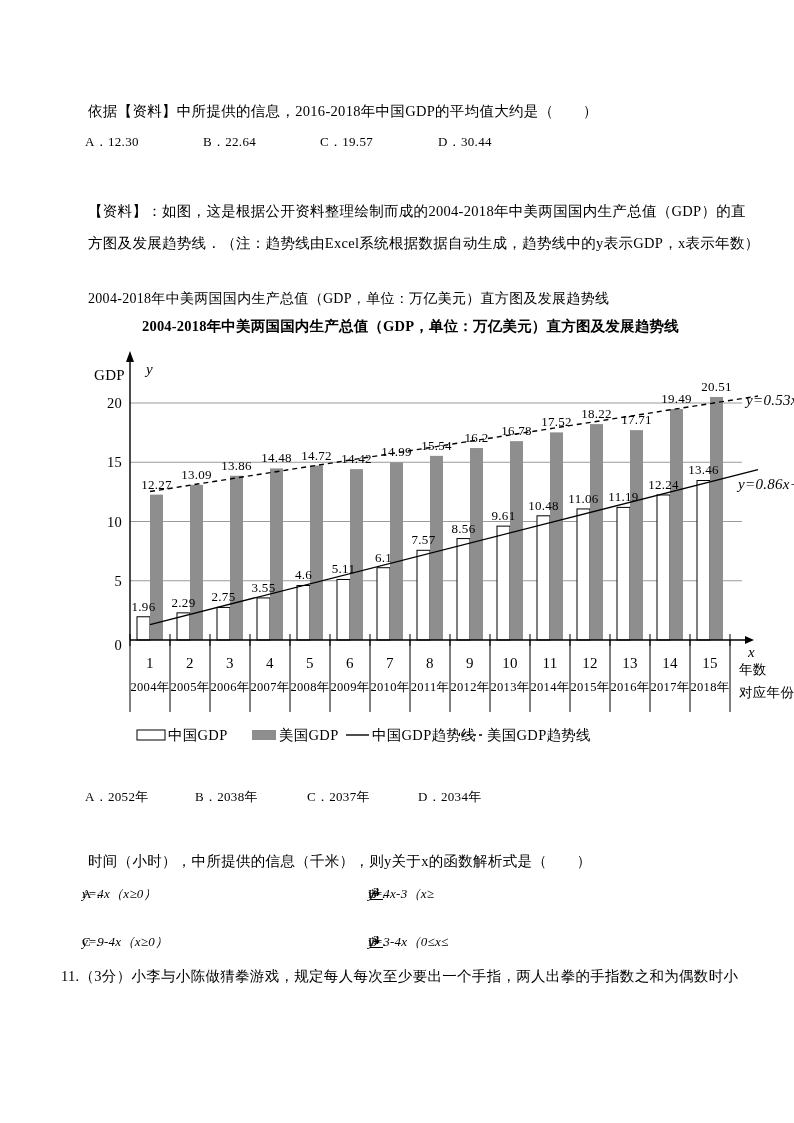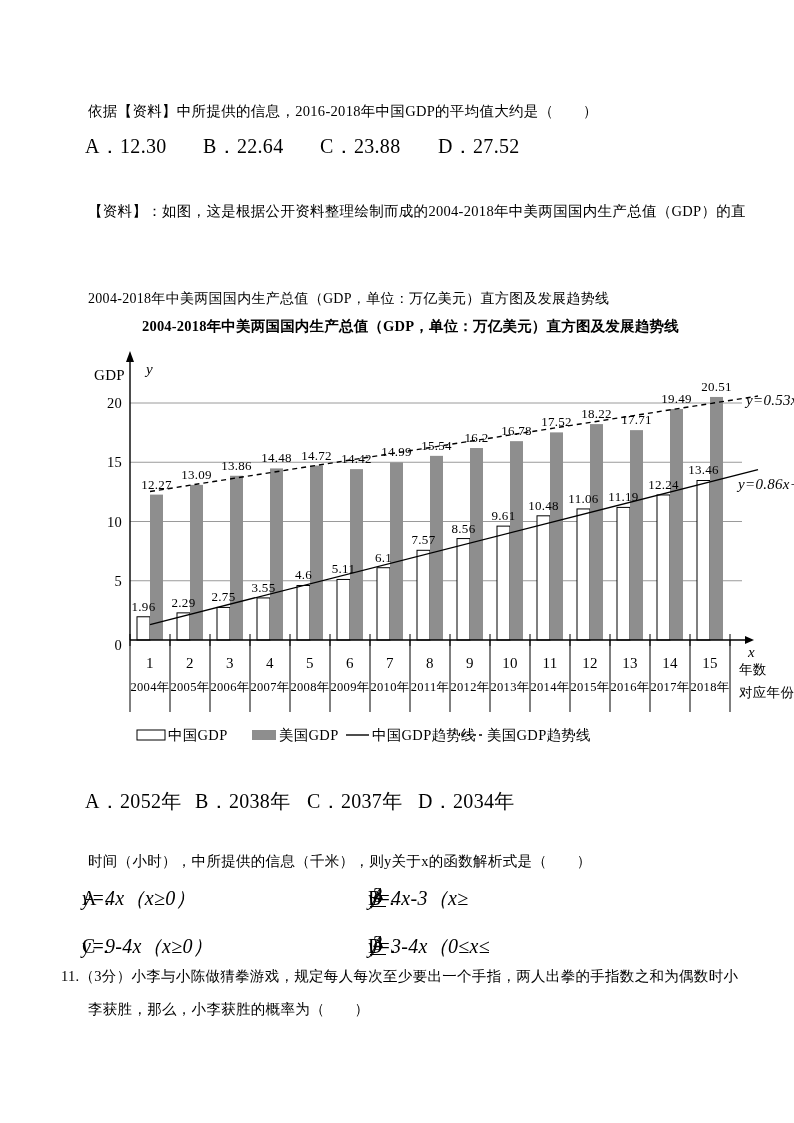--- a/index.html
+++ b/index.html
@@ -1,20 +1,20 @@
 <!DOCTYPE html>
 <html><head>
 <meta charset="utf-8">
 <style>
   html,body{margin:0;padding:0;background:#fff;}
   .page{position:relative;width:794px;height:1123px;background:#fff;overflow:hidden;
         font-family:"Liberation Serif","DejaVu Serif",serif;color:#000;letter-spacing:0.3px;}
   .tline{position:absolute;font-size:14.5px;white-space:nowrap;line-height:21px;}
   .optrow{position:absolute;left:0;top:0;width:794px;height:22px;}
-  .optrow span{position:absolute;font-size:20px;white-space:nowrap;}
+  .optrow span{position:absolute;font-size:13px;white-space:nowrap;}
   .caption{position:absolute;font-size:14px;white-space:nowrap;}
   .charttitle{position:absolute;font-size:14.5px;font-weight:bold;white-space:nowrap;letter-spacing:0.2px;}
   .math{font-style:italic;text-align:right;}
   .frac{display:inline-block;vertical-align:-8px;text-align:center;font-size:12.5px;line-height:1.05;margin:0 2px;}
   .frac .num{display:block;border-bottom:1px solid #000;padding:0 3px;}
   .frac .den{display:block;padding:0 3px;}
   svg text{fill:#000;}
   .ax{font:14.5px "Liberation Serif",serif;}
   .axl{font:15px "Liberation Serif",serif;}
   .axv{font:italic 15px "Liberation Serif",serif;}
@@ -27,25 +27,26 @@
 </style>
 </head>
 <body>
 
 <div class="page">
 
   <div class="tline" style="left:88px;top:101px">依据【资料】中所提供的信息，2016-2018年中国GDP的平均值大约是（　　）</div>
   <div class="optrow" style="top:133px">
     <span style="left:85px">A．12.30</span>
     <span style="left:203px">B．22.64</span>
-    <span style="left:320px">C．23.88</span>
-    <span style="left:438px">D．27.52</span>
+    <span style="left:320px">C．19.57</span>
+    <span style="left:438px">D．30.44</span>
   </div>
 
   <div class="tline" style="left:88px;top:201px">【资料】：如图，这是根据公开资料整理绘制而成的2004-2018年中美两国国内生产总值（GDP）的直</div>
+  <div class="tline" style="left:88px;top:233px">方图及发展趋势线．（注：趋势线由Excel系统根据数据自动生成，趋势线中的y表示GDP，x表示年数）</div>
 
   <div class="caption" style="left:88px;top:290px">2004-2018年中美两国国内生产总值（GDP，单位：万亿美元）直方图及发展趋势线</div>
   <div class="charttitle" style="left:142px;top:317px">2004-2018年中美两国国内生产总值（GDP，单位：万亿美元）直方图及发展趋势线</div>
 
   <svg id="chart-svg" width="794" height="400" viewBox="0 0 794 400" style="position:absolute;left:0;top:350px">
       <line x1="130" y1="230.75" x2="742" y2="230.75" stroke="#9a9a9a" stroke-width="1"></line>
       <line x1="130" y1="171.5" x2="742" y2="171.5" stroke="#9a9a9a" stroke-width="1"></line>
       <line x1="130" y1="112.25" x2="742" y2="112.25" stroke="#9a9a9a" stroke-width="1"></line>
       <line x1="130" y1="53" x2="742" y2="53" stroke="#9a9a9a" stroke-width="1"></line>
       <rect x="137" y="266.774" width="13" height="23.226" fill="#ffffff" stroke="#000000" stroke-width="1"></rect>
@@ -233,15 +234,14 @@
         <span class="math">y=3-4x（0≤x≤</span>
         <span class="frac">
           <span class="num">3</span>
           <span class="den">4</span>
         </span>
         <span class="math">）</span>
       </span>
   </div>
 
   <div class="tline" style="left:61px;top:966px">11.（3分）小李与小陈做猜拳游戏，规定每人每次至少要出一个手指，两人出拳的手指数之和为偶数时小</div>
-  <div class="tline" style="left:88px;top:999px">李获胜，那么，小李获胜的概率为（　　）</div>
 
 </div>
 
 </body></html>

